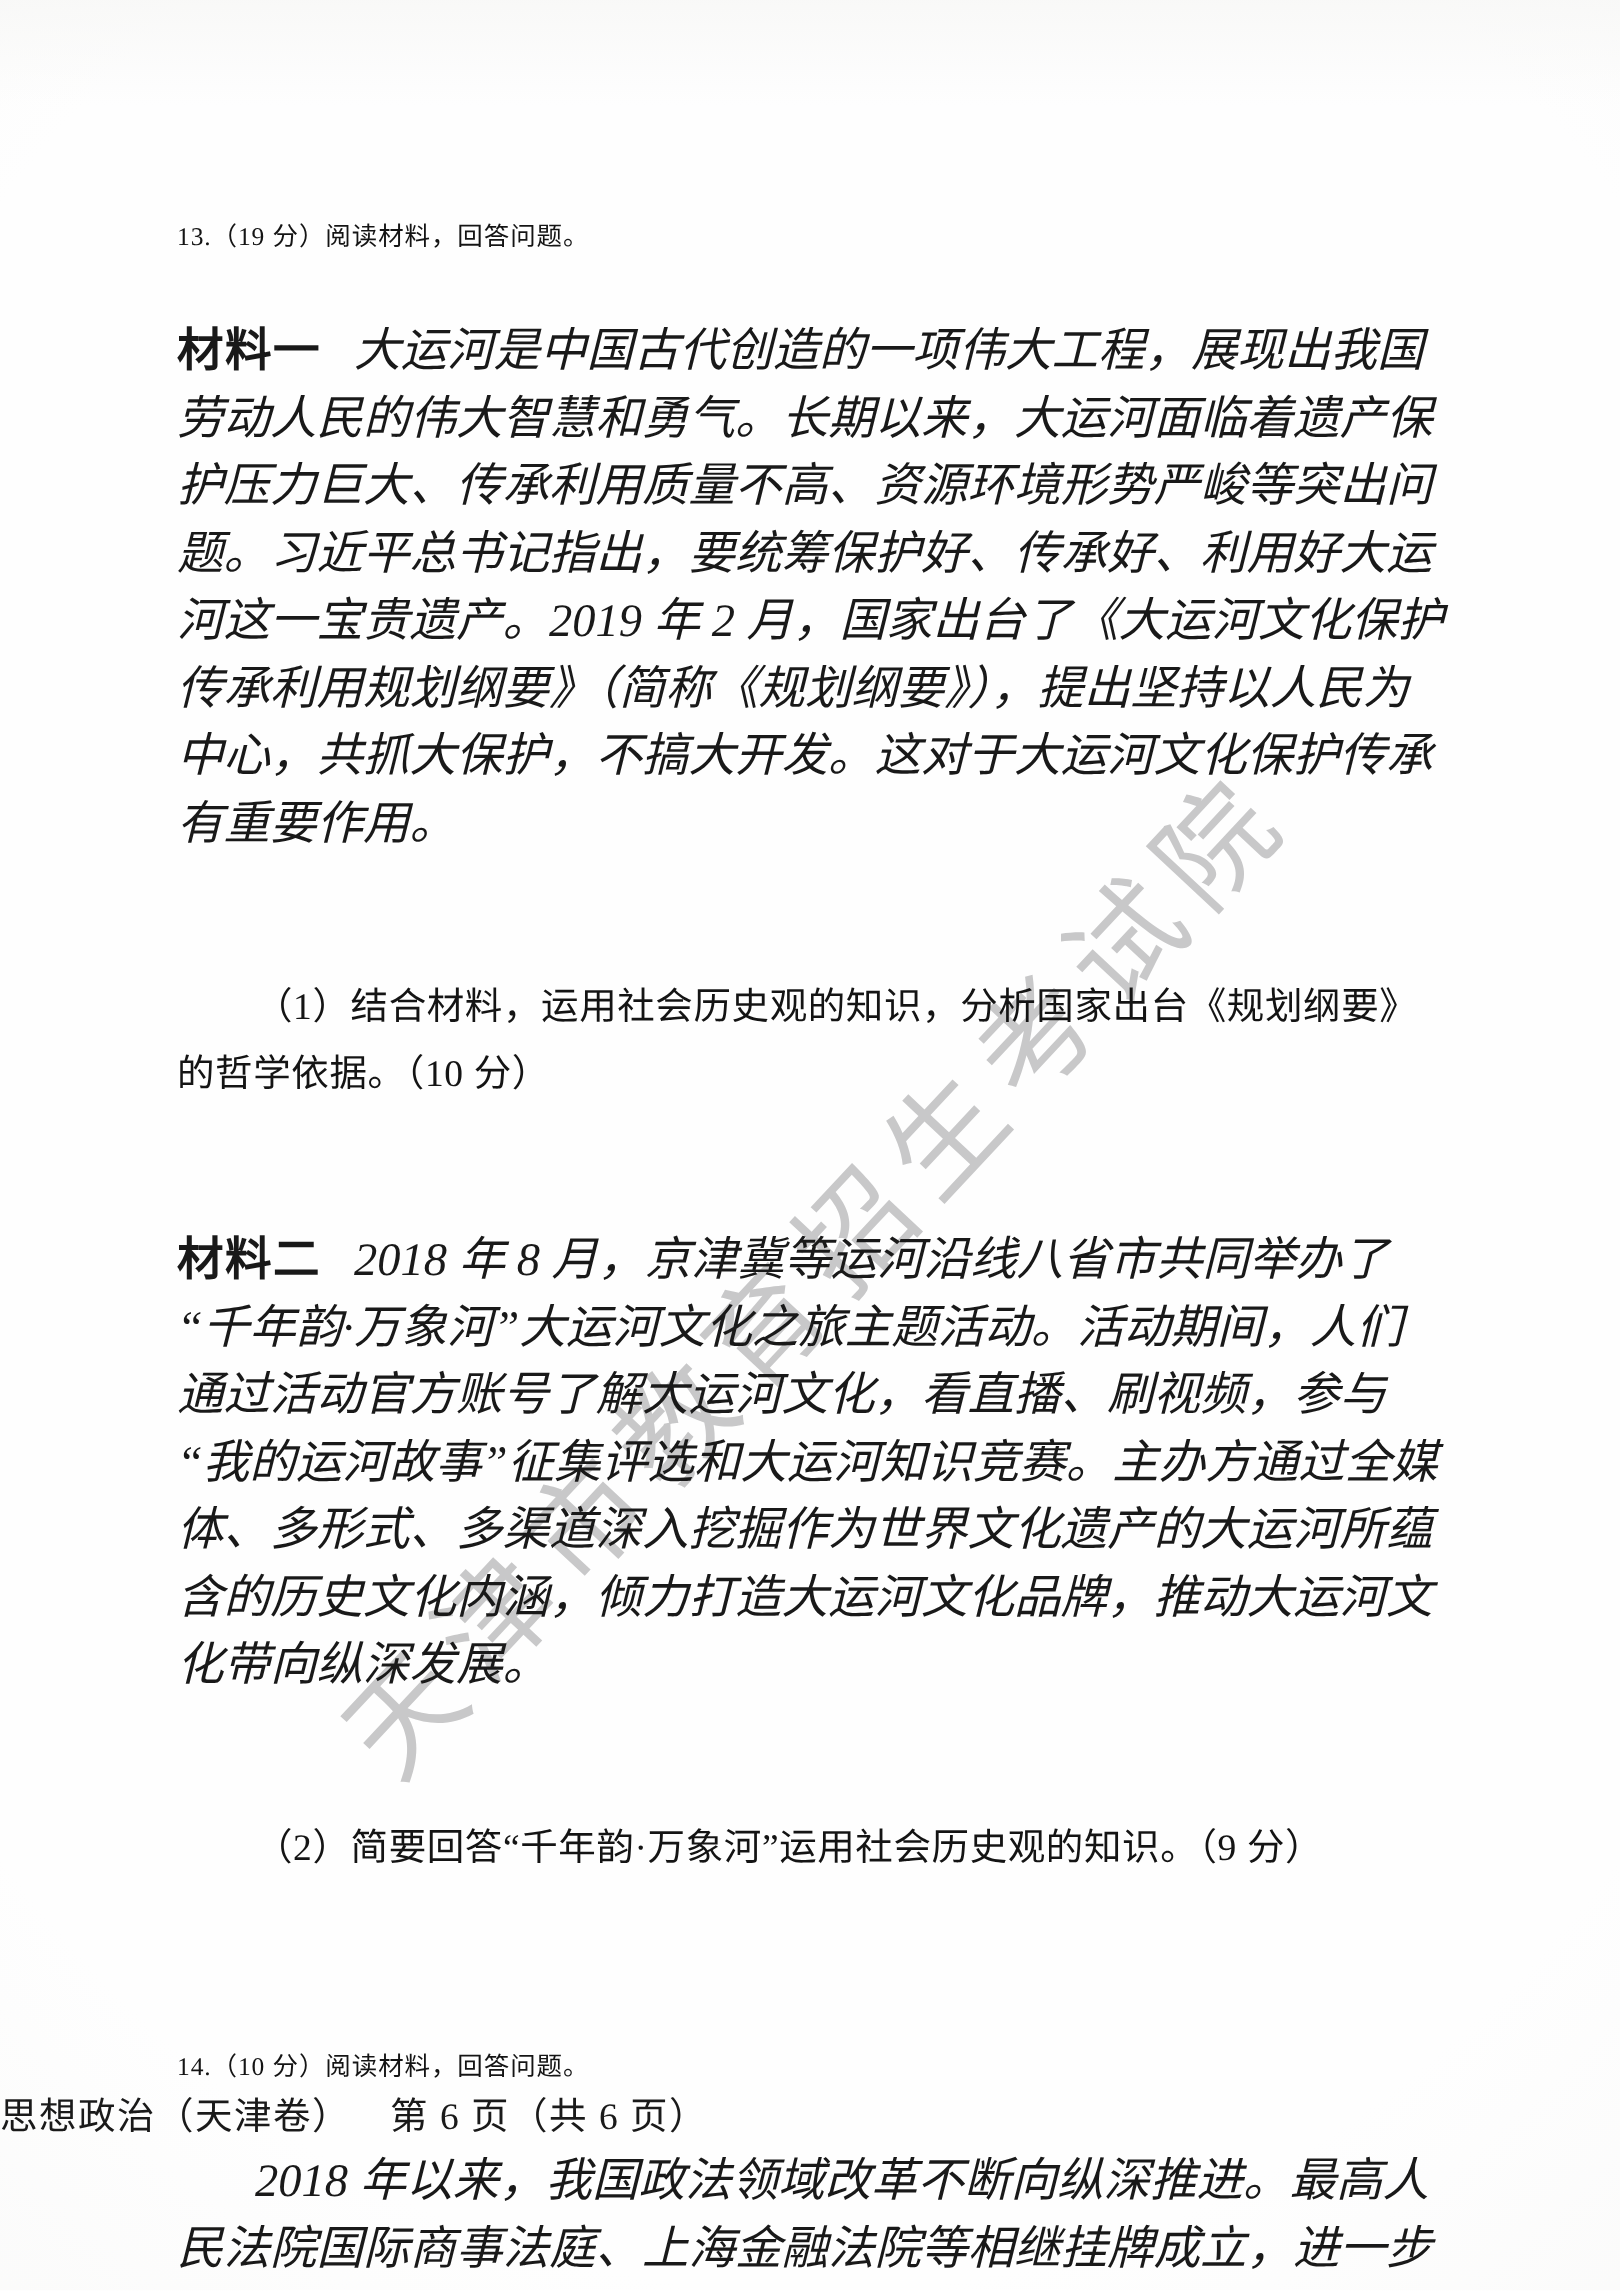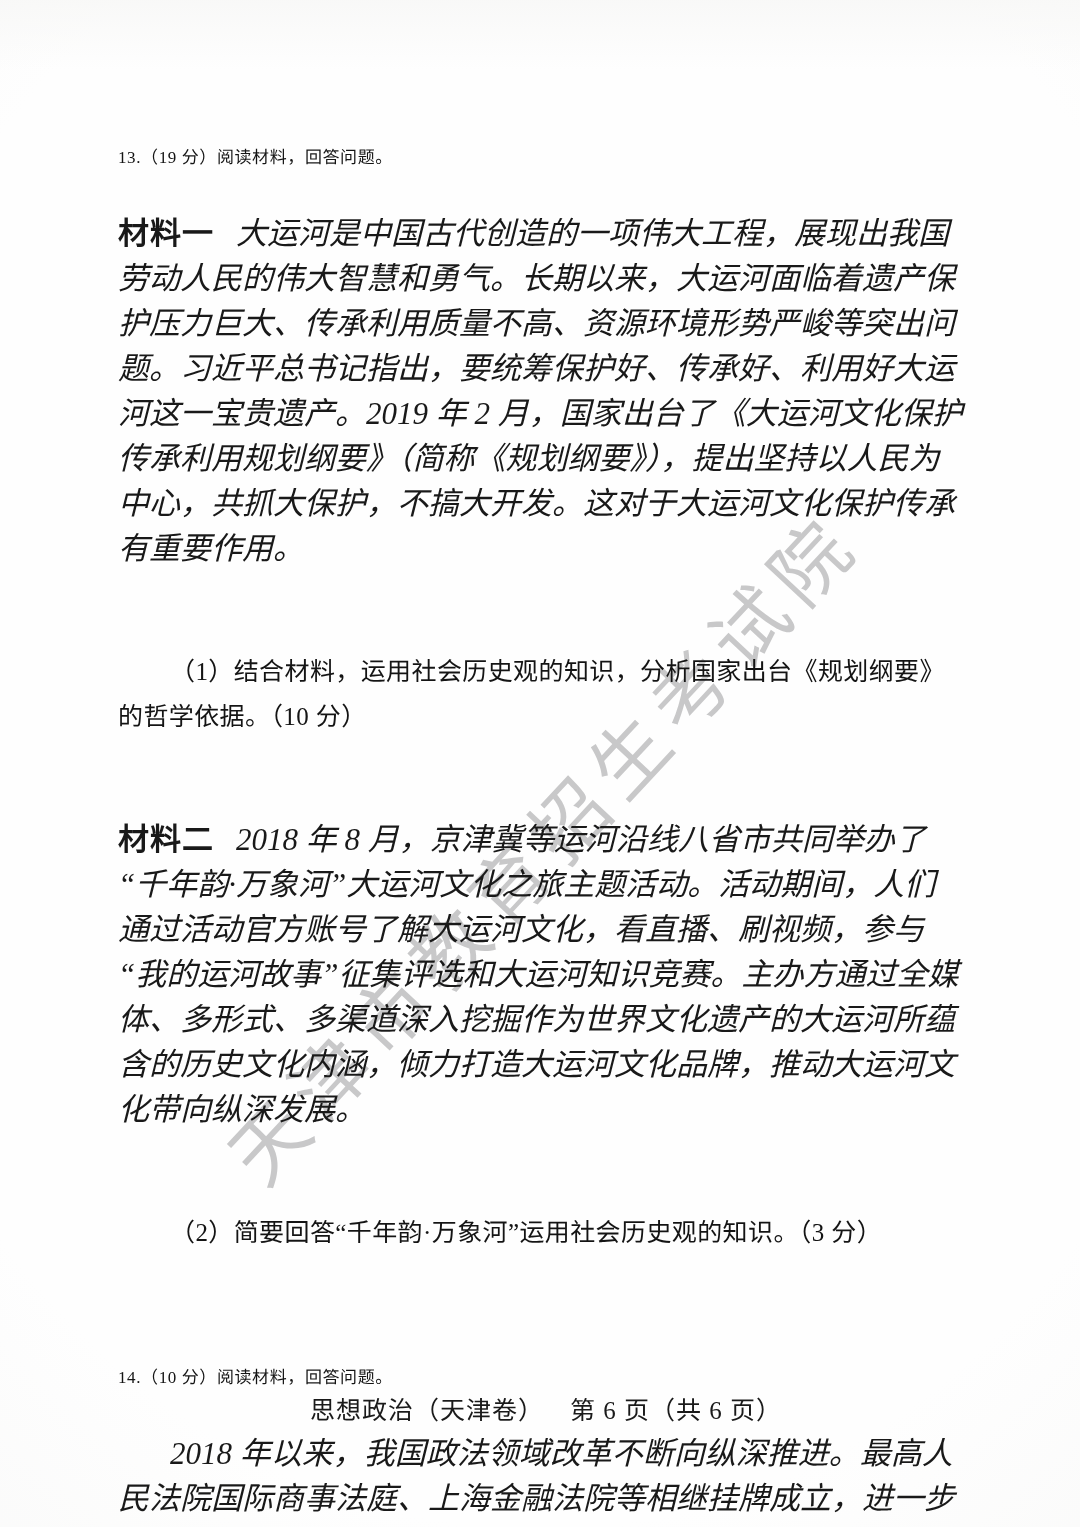--- a/index.html
+++ b/index.html
@@ -98,24 +98,23 @@
   }
 
   .indent-2 { text-indent: 52px; }
 
   .spacer-sm { height: 22px; }
   .spacer-lg { height: 58px; }
 
   
   #footer {
     position: absolute;
-    left: 12px;
+    left: 0;
     right: 0;
     top: 1390px;
-    text-align: center;
     z-index: 10;
   }
   #footer .foot-text {
     font-family: "Liberation Serif", "DejaVu Serif", serif;
     font-size: 25px;
     letter-spacing: 1px;
     color: #1a1a1a;
     display: inline-block;
   }
   .foot-gap { display: inline-block; width: 26px; }
@@ -147,21 +146,21 @@
     <div class="spacer-sm"></div>
 
     <p class="subq indent-2"><span>（1）</span><span>结合材料，运用社会历史观的知识，分析国家出台《规划纲要》的哲学依据。</span><span>（10 分）</span></p>
 
     <div class="spacer-sm"></div>
 
     <p class="kai"><span class="kai-label">材料二</span><span class="kai-gap"></span><span>2018 年 8 月，京津冀等运河沿线八省市共同举办了“千年韵·万象河”大运河文化之旅主题活动。活动期间，人们通过活动官方账号了解大运河文化，看直播、刷视频，参与“我的运河故事”征集评选和大运河知识竞赛。主办方通过全媒体、多形式、多渠道深入挖掘作为世界文化遗产的大运河所蕴含的历史文化内涵，倾力打造大运河文化品牌，推动大运河文化带向纵深发展。</span></p>
 
     <div class="spacer-sm"></div>
 
-    <p class="subq indent-2"><span>（2）</span><span>简要回答“千年韵·万象河”运用社会历史观的知识。</span><span>（3 分）</span></p>
+    <p class="subq indent-2"><span>（2）</span><span>简要回答“千年韵·万象河”运用社会历史观的知识。</span><span>（9 分）</span></p>
 
     <div class="spacer-lg"></div>
 
     <p class="q-head">14.（10 分）阅读材料，回答问题。</p>
 
     <p class="kai indent-2">2018 年以来，我国政法领域改革不断向纵深推进。最高人民法院国际商事法庭、上海金融法院等相继挂牌成立，进一步完善了法院组织体系和相关审判工作机制。公安部打造全面覆盖、闭环管理的执法全流程记录链条，将全流程记录延伸至执法办案各环节。政法部门不断提供更优质、高效、贴心的法律服务，全国县（市、区）公共法律服务中心覆盖率达 99%，拉近了与群众的距离。</p>
 
   </div>
 
   <div id="footer">

